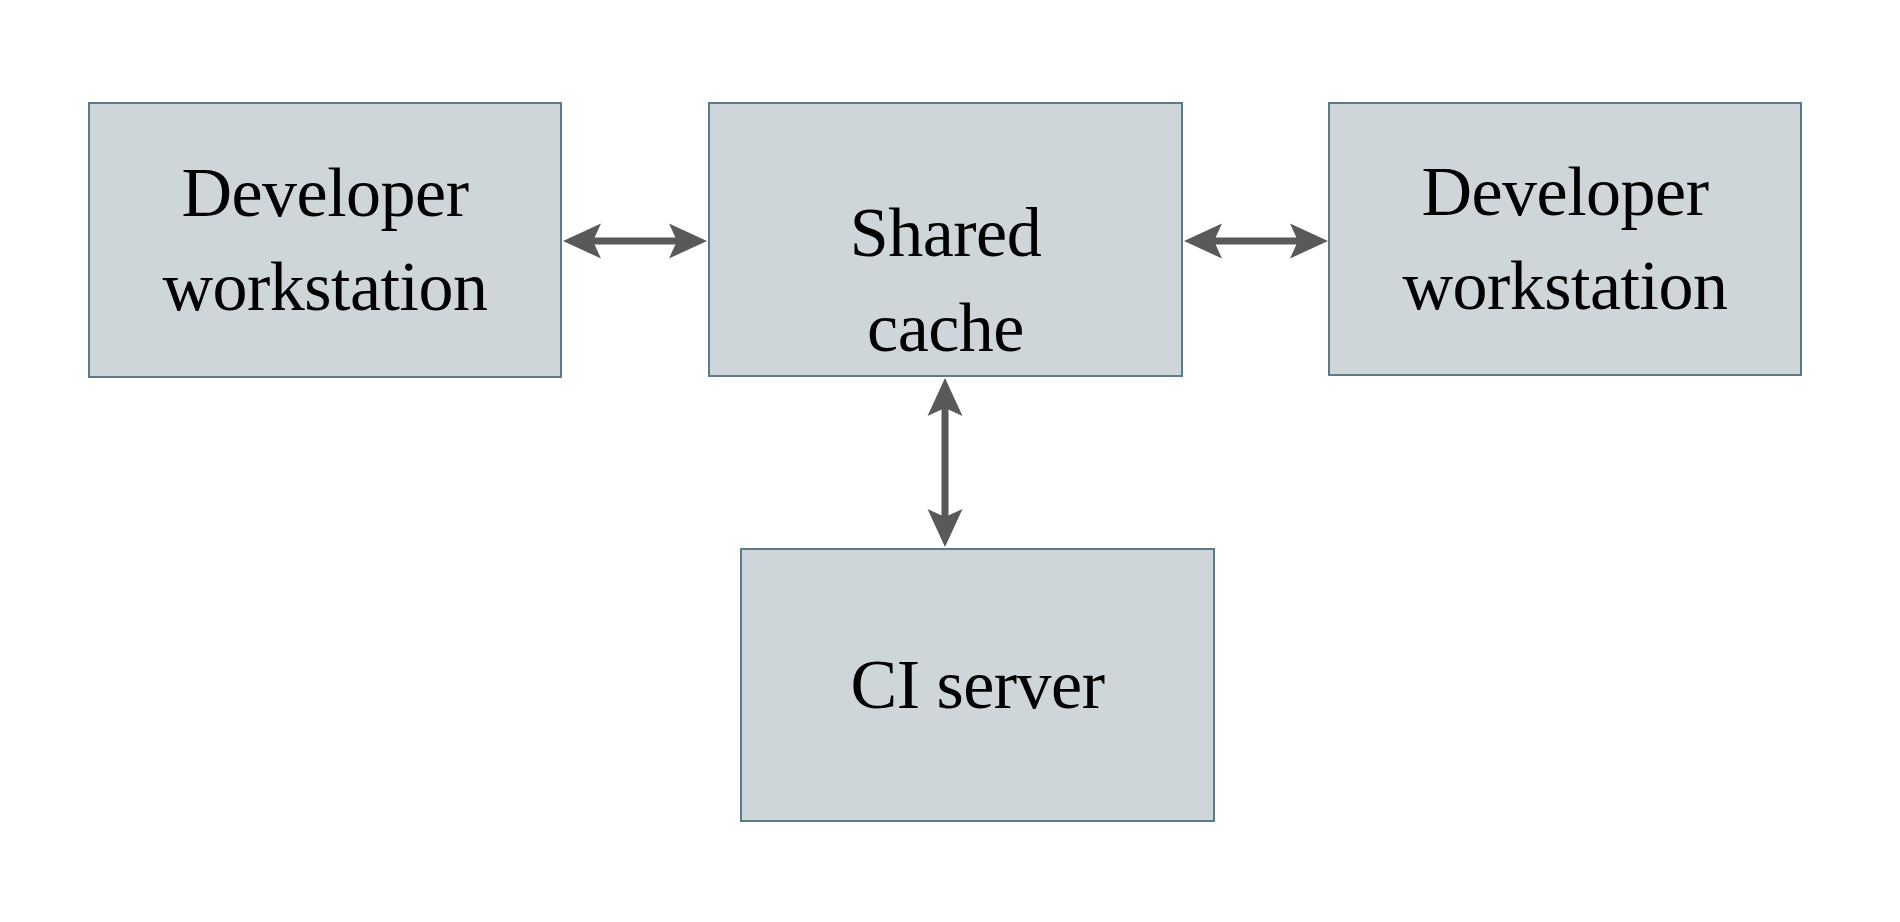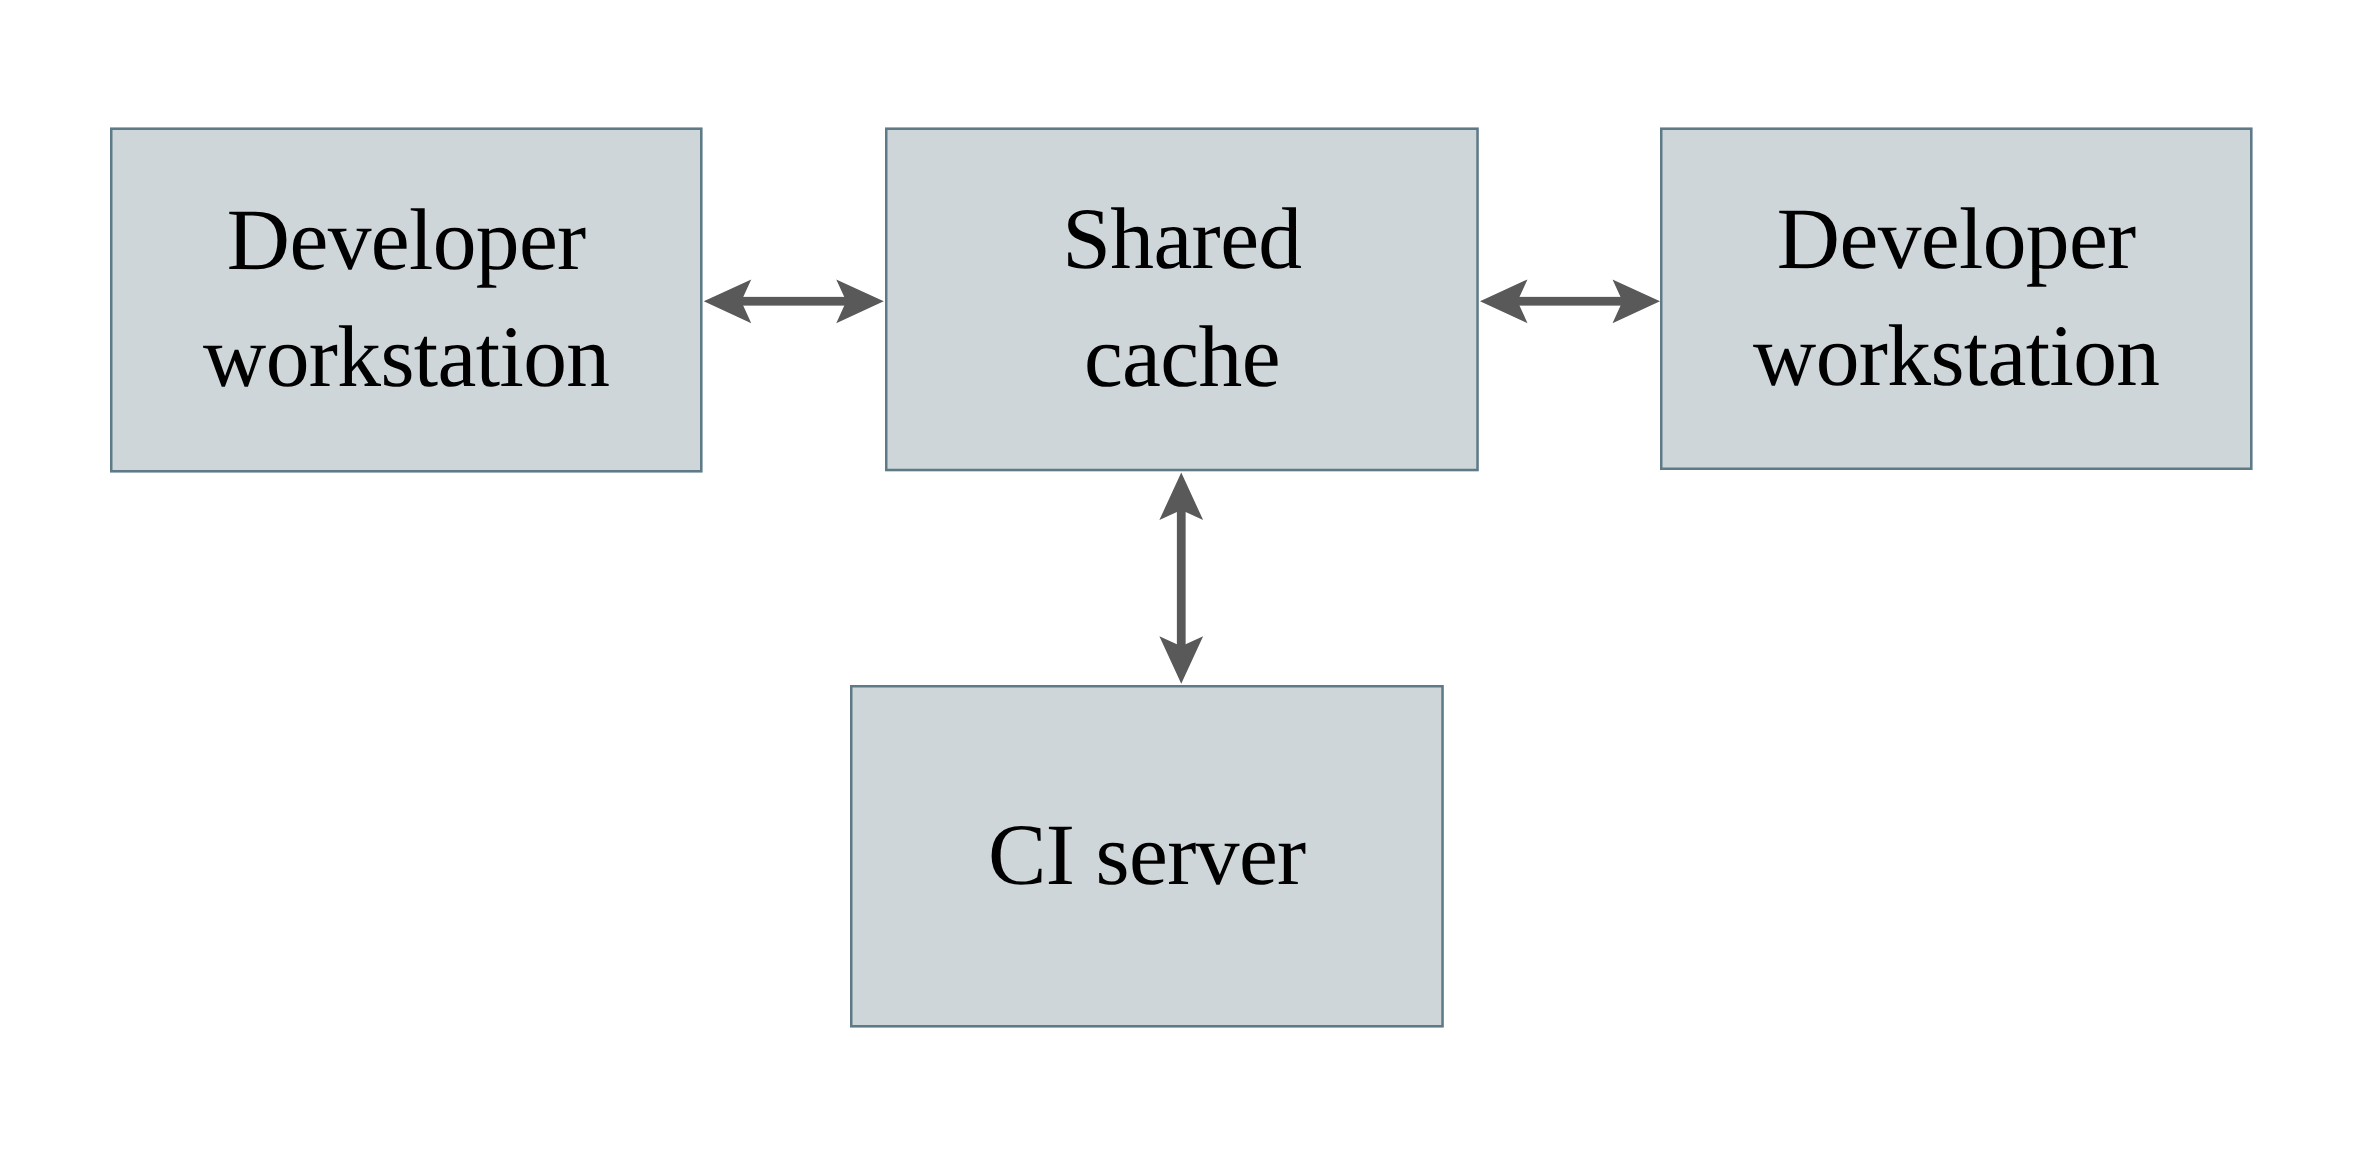--- a/index.html
+++ b/index.html
@@ -28,23 +28,23 @@
     justify-content: center;
     text-align: center;
   }
   .node-label {
     font-size: 70px;
     line-height: 1.35;
     color: var(--text);
     letter-spacing: -0.5px;
   }
   #node-dev-left   { left: 88px;   top: 102px; width: 474px; height: 276px; }
-  #node-cache      { left: 708px;  top: 102px; width: 475px; height: 275px; }
+  #node-cache      { left: 708px;  top: 102px; width: 475px; height: 275px; align-items: flex-end; }
   #node-dev-right  { left: 1328px; top: 102px; width: 474px; height: 274px; }
-  #node-ci         { left: 680px;  top: 548px; width: 475px; height: 274px; }
+  #node-ci         { left: 740px;  top: 548px; width: 475px; height: 274px; }
   #node-cache .node-label { max-width: 330px; }
   #node-dev-left .node-label, #node-dev-right .node-label { max-width: 460px; }
   .edge { position: absolute; }
   #edge-left     { left: 562px;  top: 211px; }
   #edge-right    { left: 1183px; top: 211px; }
   #edge-vertical { left: 915px;  top: 377px; }
   .arrow-shape { fill: var(--arrow); stroke: none; }
 </style>
 </head>
 <body>

